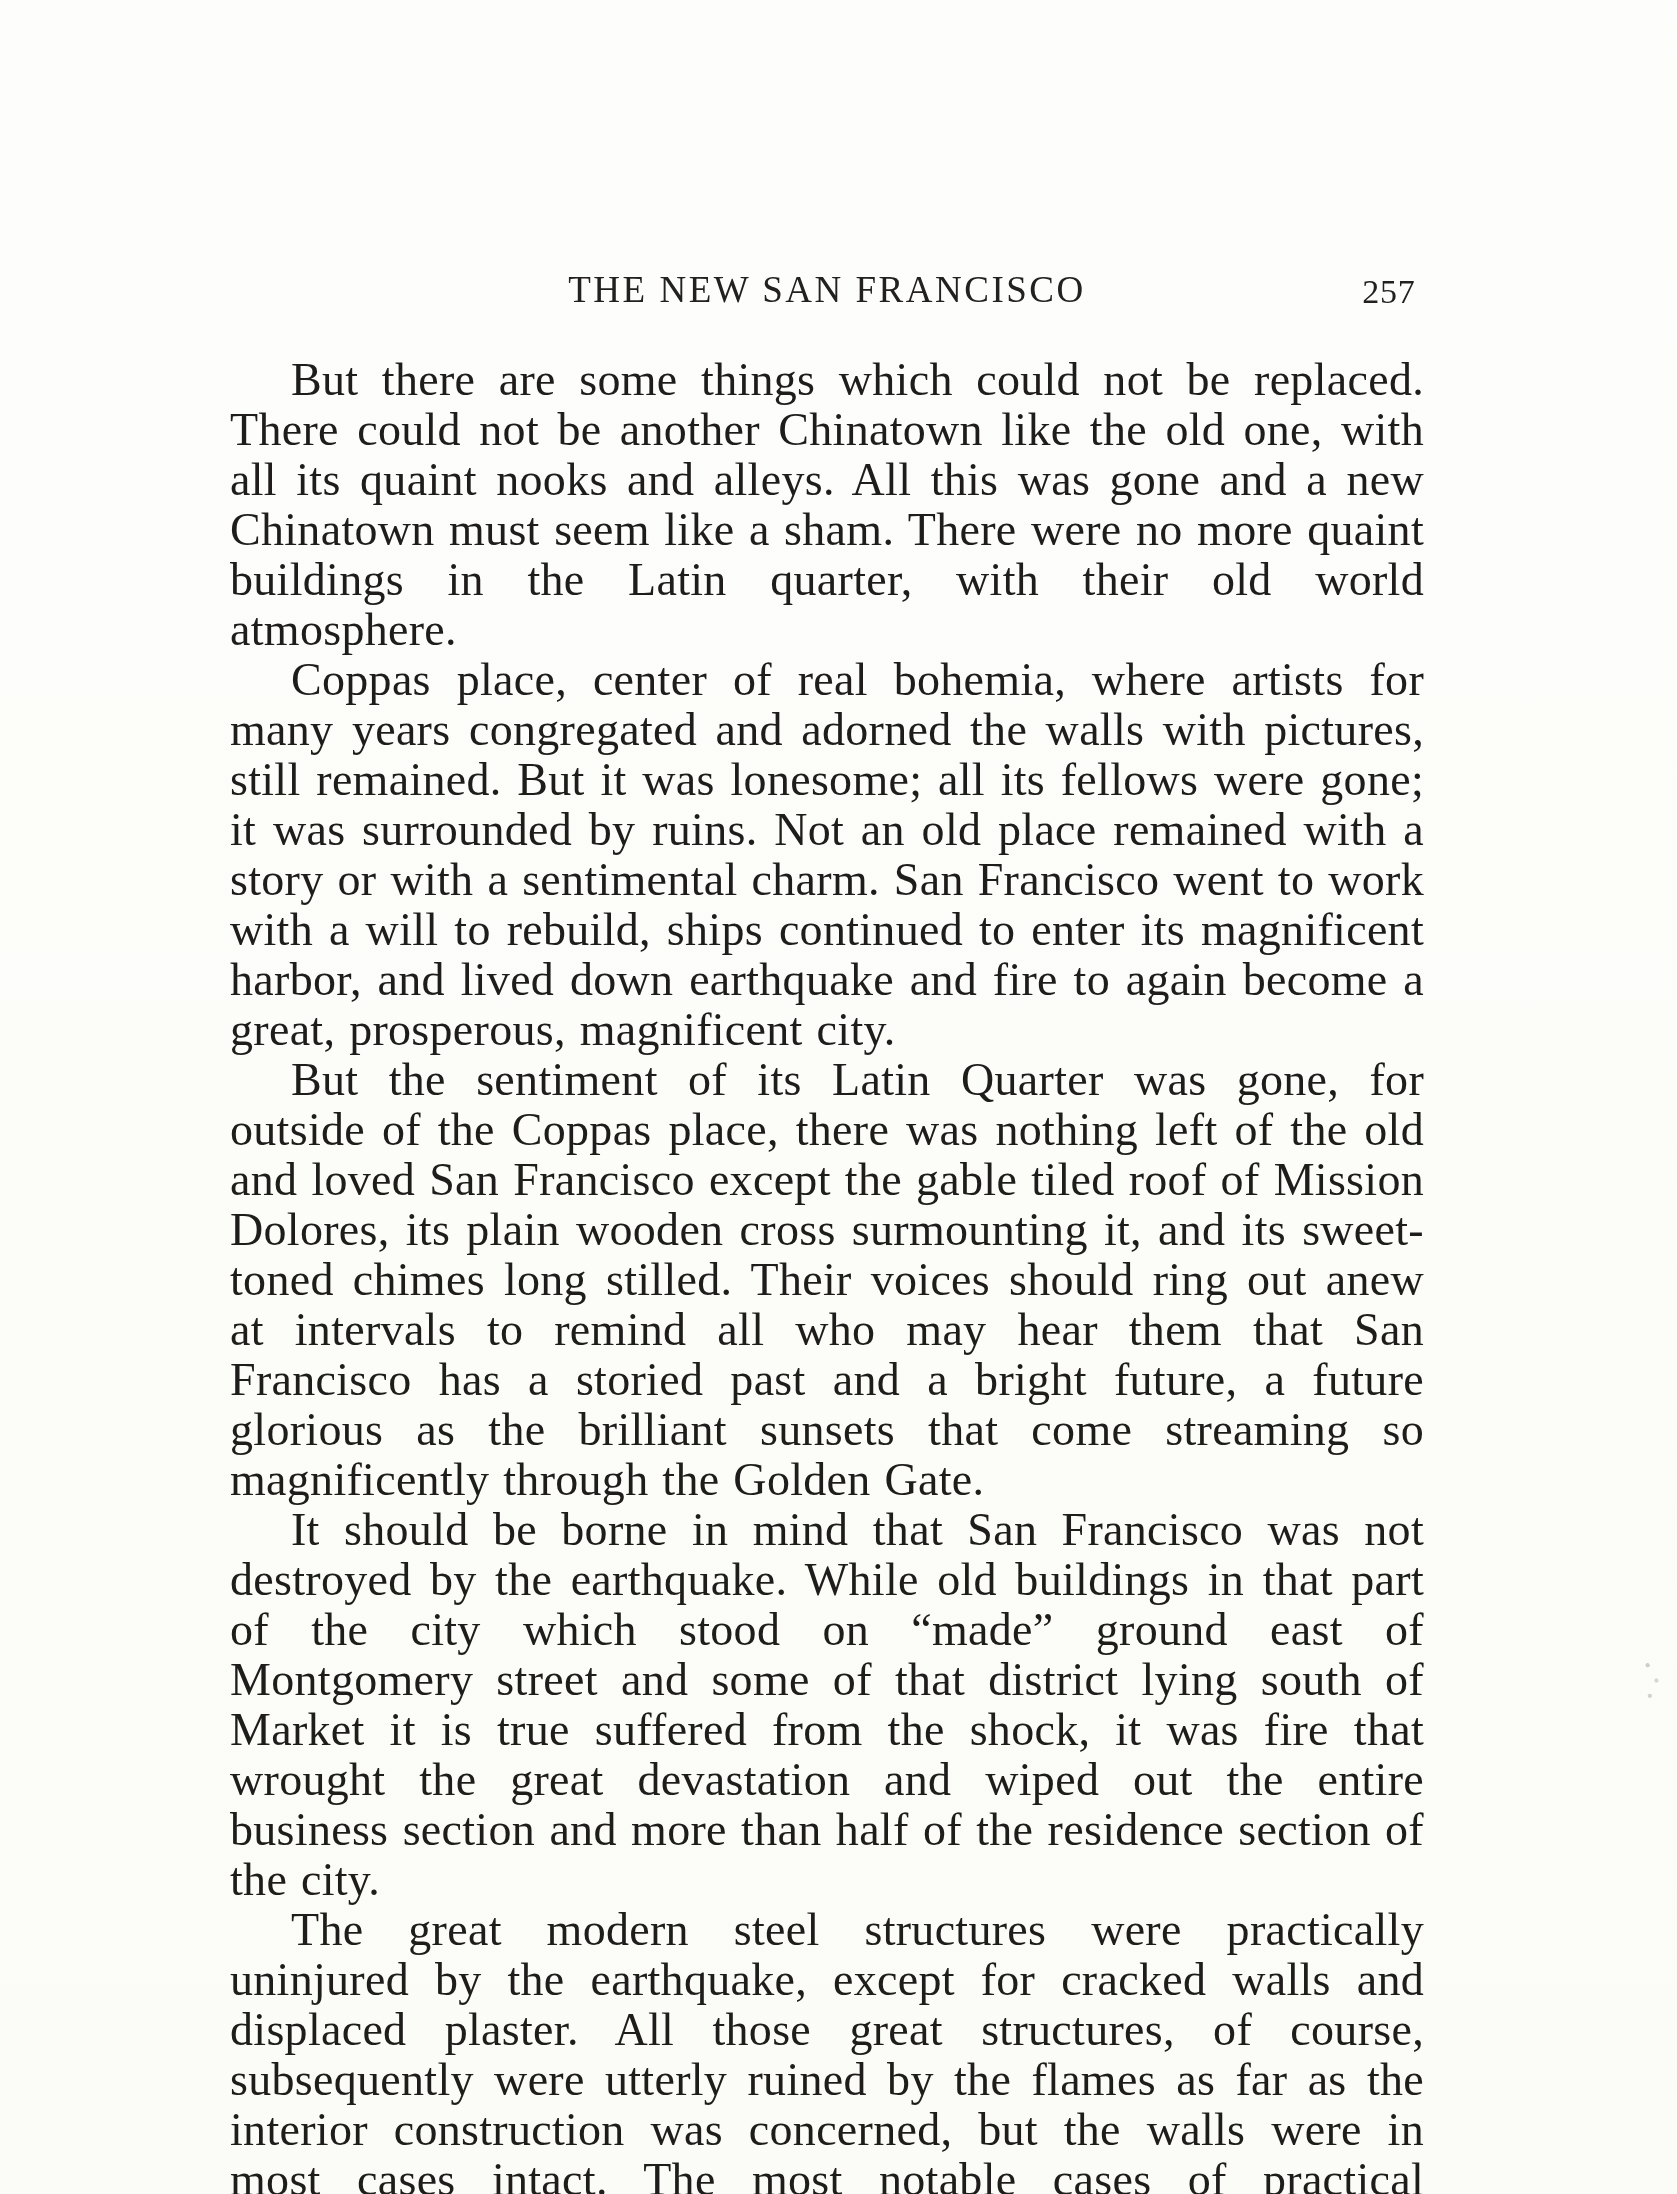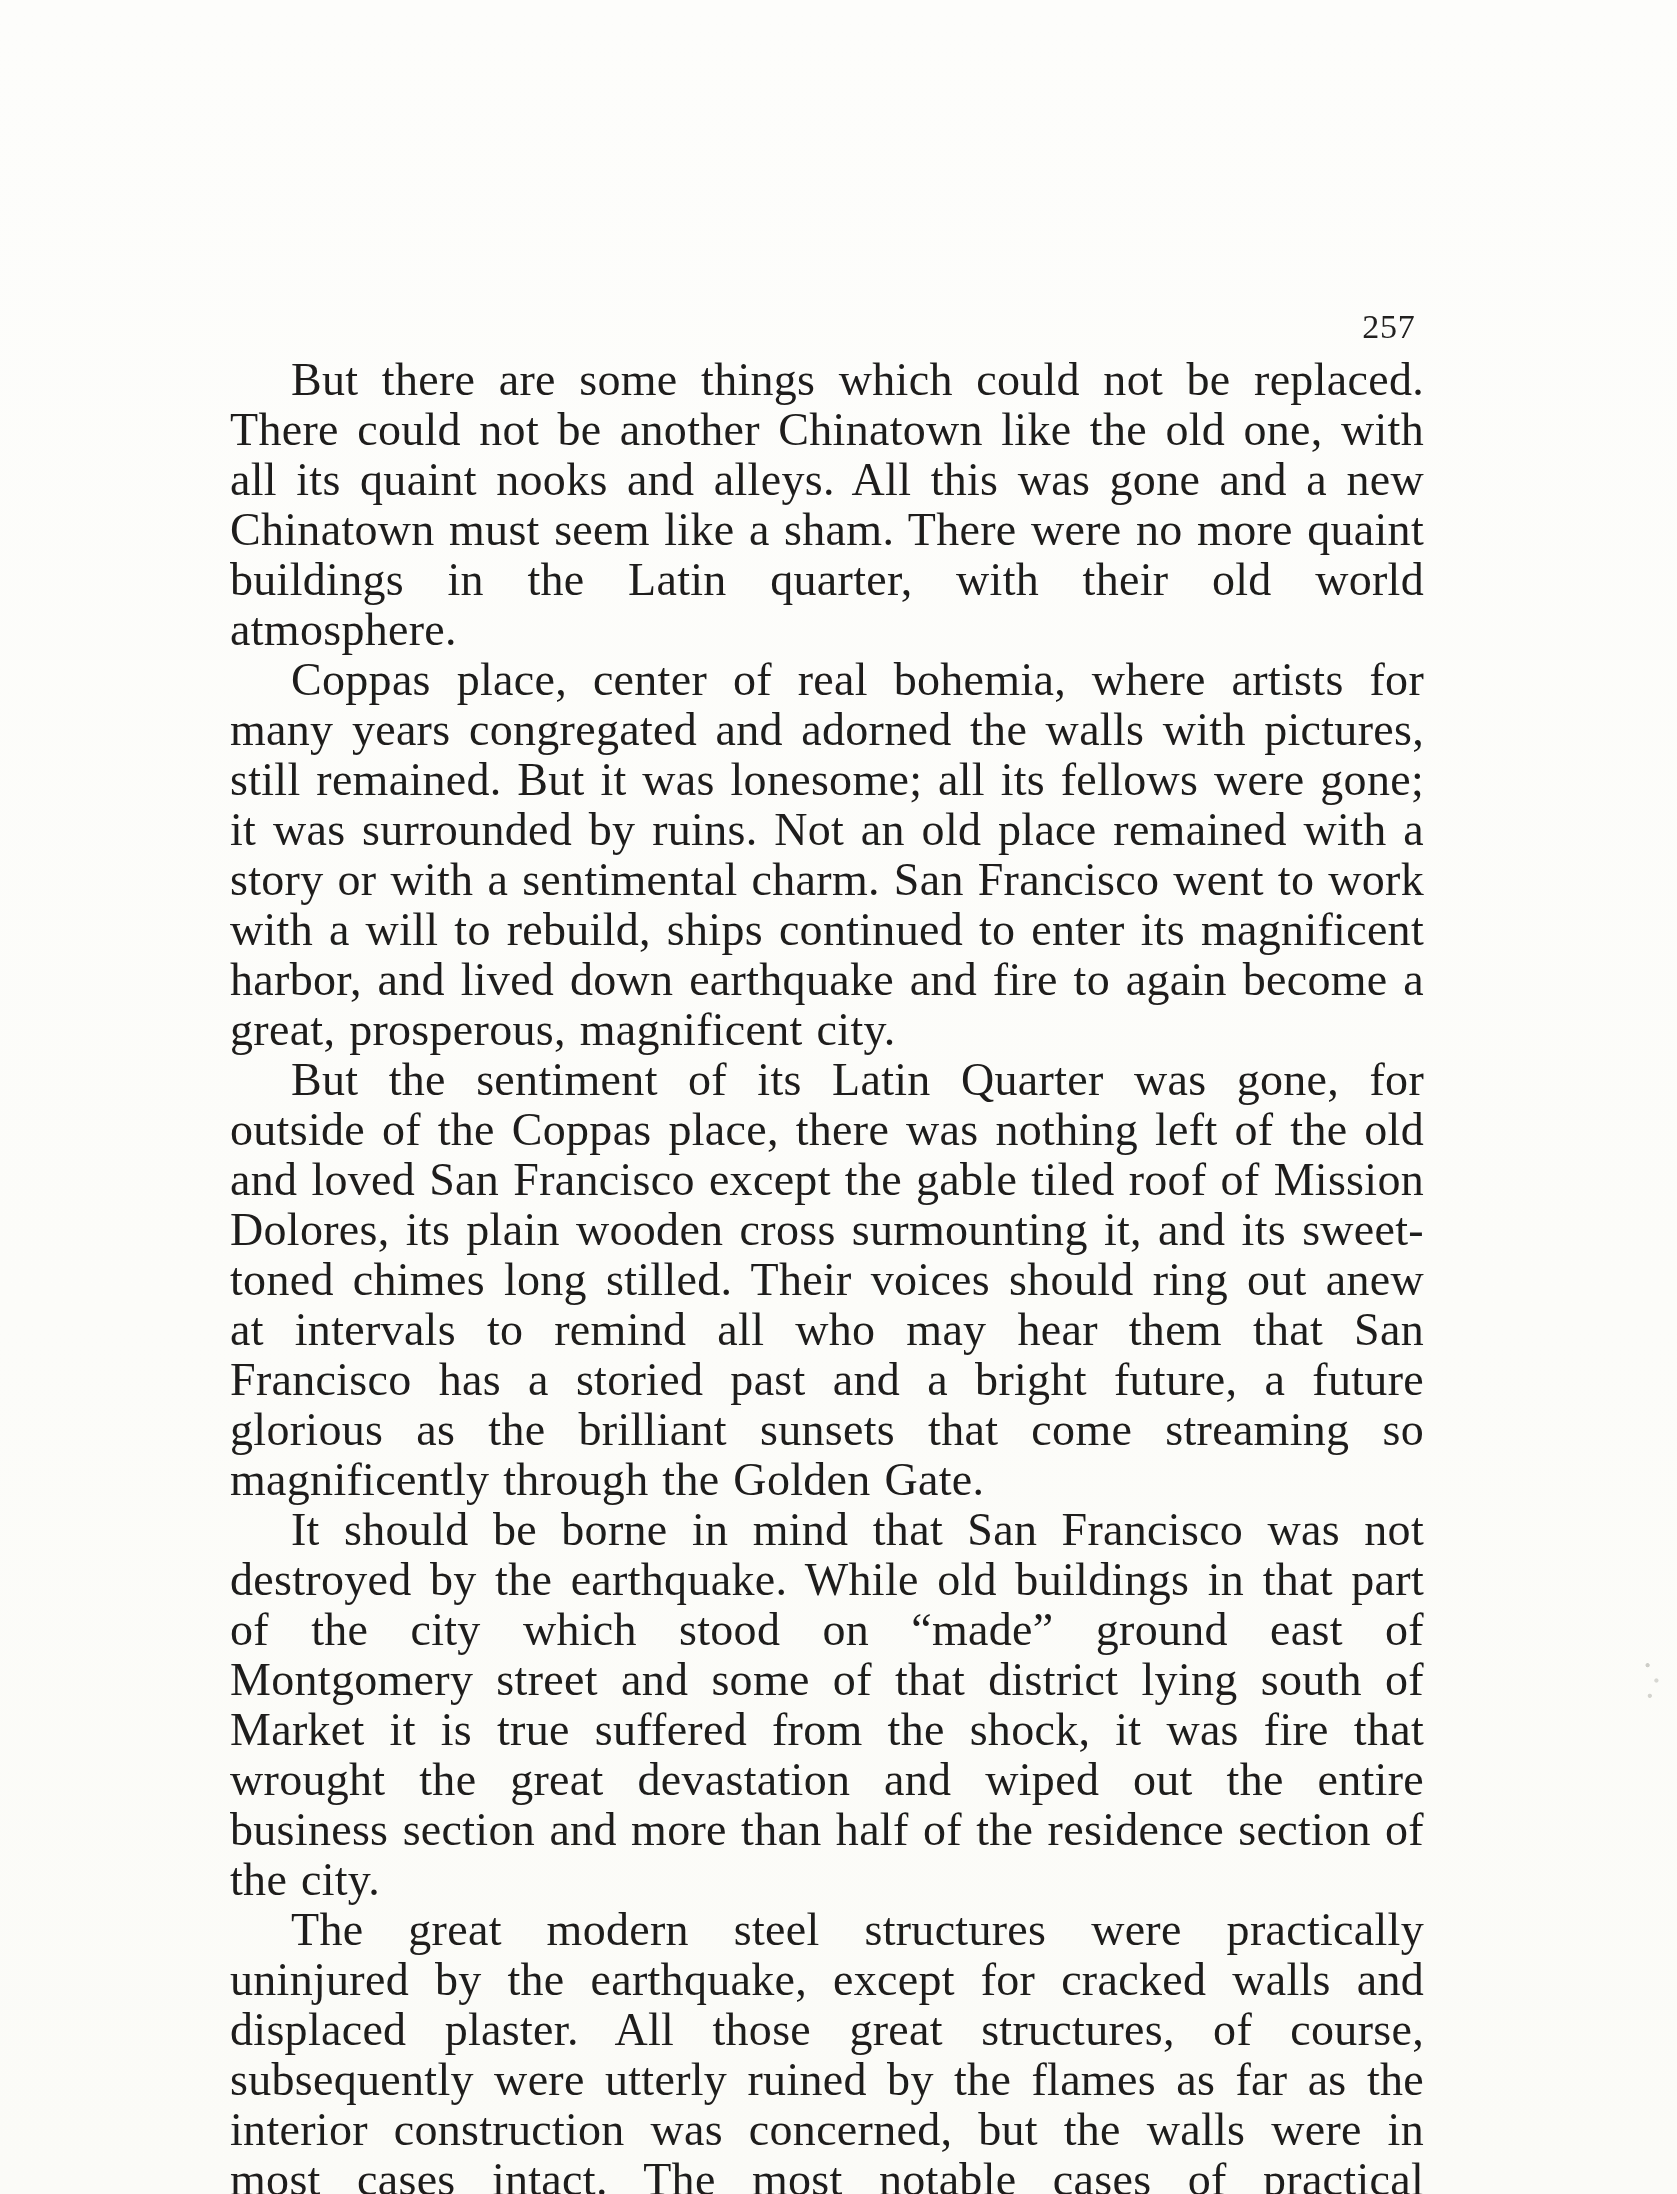--- a/index.html
+++ b/index.html
@@ -43,21 +43,20 @@
     white-space: nowrap;
   }
 
   .page-number {
     position: absolute;
     right: 8.4px;
     top: 5px;
     font-size: 34px;
     letter-spacing: 0.8px;
     color: #222120;
-    margin-top: 35px;
   }
 
   .page-body p {
     font-size: 46px;
     line-height: 50px;
     text-align: justify;
     text-indent: 61px;
     letter-spacing: 0.3px;
     word-spacing: 2.1px;
     color: #1e1d1c;
@@ -78,20 +77,21 @@
 </style>
 </head>
 <body>
 
 <div class="scan-page">
   <div class="speckle"></div>
 
   <div class="text-column">
 
     <div class="page-header">
+      <span class="running-title">THE NEW SAN FRANCISCO</span>
       <span class="page-number">257</span>
     </div>
 
     <div class="page-body">
       <p>But there are some things which could not be replaced.  There could not be another Chinatown like the old one, with all its quaint nooks and alleys.  All this was gone and a new Chinatown must seem like a sham.  There were no more quaint buildings in the Latin quarter, with their old world atmosphere.</p>
       <p>Coppas place, center of real bohemia, where artists for many years congregated and adorned the walls with pictures, still remained.  But it was lonesome; all its fellows were gone; it was surrounded by ruins.  Not an old place remained with a story or with a sentimental charm.  San Francisco went to work with a will to rebuild, ships continued to enter its magnificent harbor, and lived down earthquake and fire to again become a great, prosperous, magnificent city.</p>
       <p>But the sentiment of its Latin Quarter was gone, for outside of the Coppas place, there was nothing left of the old and loved San Francisco except the gable tiled roof of Mission Dolores, its plain wooden cross surmounting it, and its sweet-toned chimes long stilled.  Their voices should ring out anew at intervals to remind all who may hear them that San Francisco has a storied past and a bright future, a future glorious as the brilliant sunsets that come streaming so magnificently through the Golden Gate.</p>
       <p>It should be borne in mind that San Francisco was not destroyed by the earthquake.  While old buildings in that part of the city which stood on “made” ground east of Montgomery street and some of that district lying south of Market it is true suffered from the shock, it was fire that wrought the great devastation and wiped out the entire business section and more than half of the residence section of the city.</p>
       <p>The great modern steel structures were practically uninjured by the earthquake, except for cracked walls and displaced plaster.  All those great structures, of course, subsequently were utterly ruined by the flames as far as the interior construction was concerned, but the walls were in most cases intact.  The most notable cases of practical immunity from the shock were the St.</p>
     </div>

